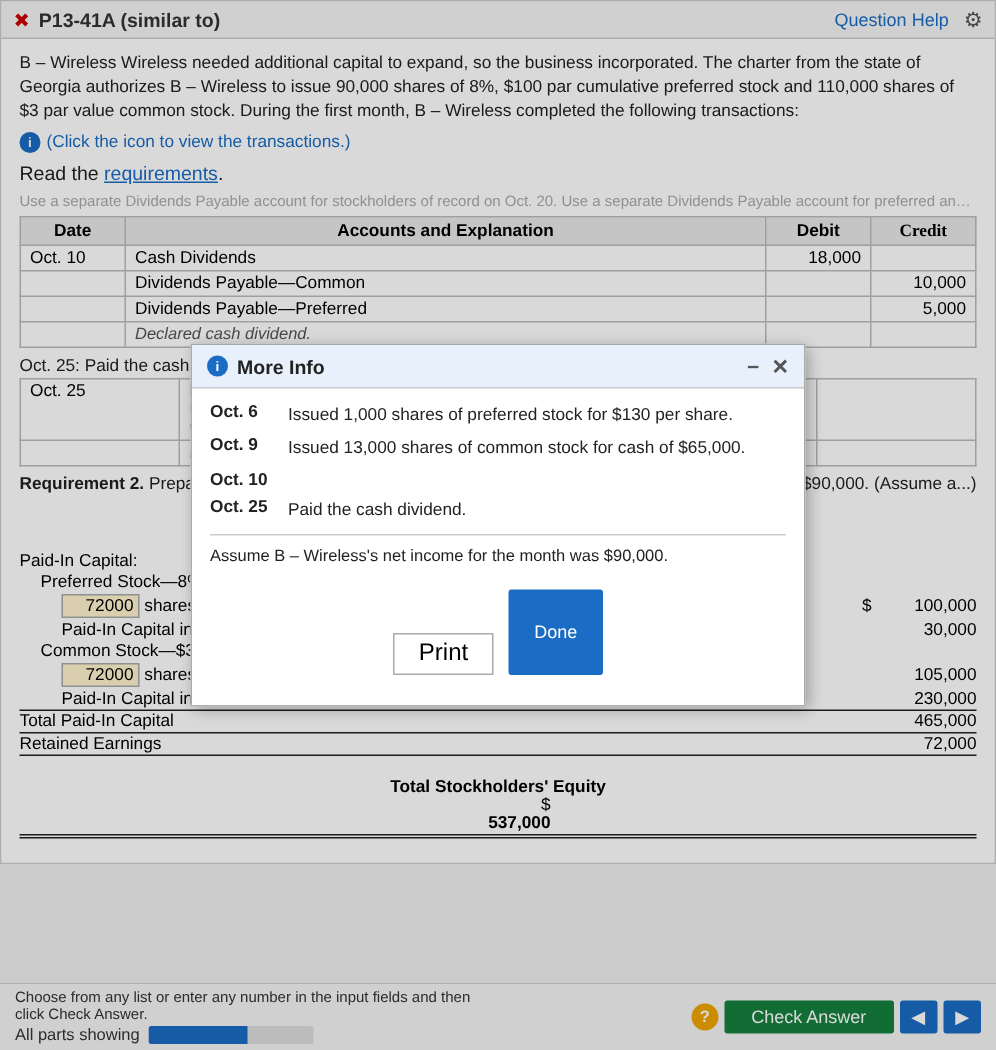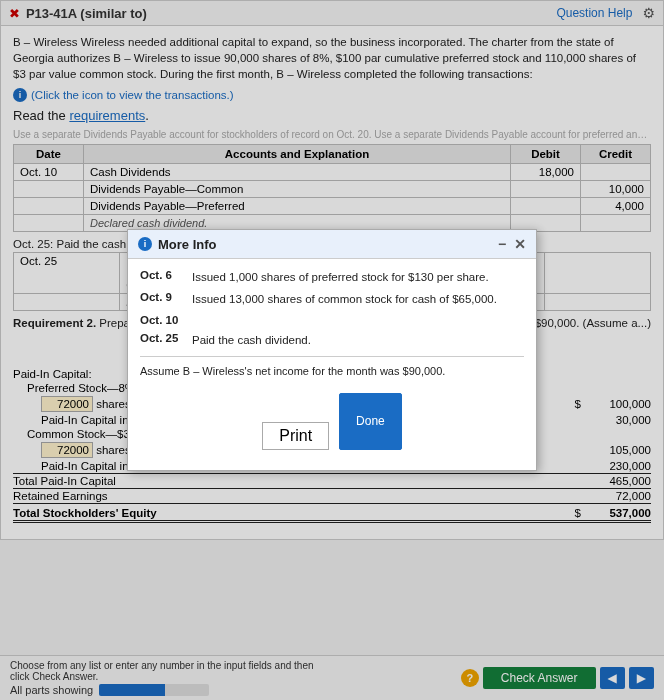--- a/index.html
+++ b/index.html
@@ -372,41 +372,41 @@
     <p class="read-req">Read the <a href="#">requirements</a>.</p>
 
     <p class="blurred-text" style="font-size:10px;color:#aaa;">Use a separate Dividends Payable account for stockholders of record on Oct. 20. Use a separate Dividends Payable account for preferred and common stock.</p>
 
     <table class="journal">
       <thead>
         <tr>
           <th style="width:70px;">Date</th>
           <th>Accounts and Explanation</th>
           <th style="width:70px;">Debit</th>
-          <th style="width:70px;">Credit</th>
+          <th style="width:70px;font-family:Liberation Serif, serif;">Credit</th>
         </tr>
       </thead>
       <tbody>
         <tr>
           <td>Oct. 10</td>
           <td>Cash Dividends</td>
           <td class="debit-col">18,000</td>
           <td class="credit-col"></td>
         </tr>
         <tr>
           <td></td>
           <td class="indented">Dividends Payable—Common</td>
           <td class="debit-col"></td>
           <td class="credit-col">10,000</td>
         </tr>
         <tr>
           <td></td>
           <td class="indented">Dividends Payable—Preferred</td>
           <td class="debit-col"></td>
-          <td class="credit-col">4,000</td>
+          <td class="credit-col">5,000</td>
         </tr>
         <tr>
           <td></td>
           <td><span class="italic-note">Declared cash dividend.</span></td>
           <td></td>
           <td></td>
         </tr>
       </tbody>
     </table>
 
@@ -473,21 +473,21 @@
         <span class="value">230,000</span>
       </div>
       <div class="equity-row underline-row">
         <span class="label">Total Paid-In Capital</span>
         <span class="value">465,000</span>
       </div>
       <div class="equity-row underline-row">
         <span class="label">Retained Earnings</span>
         <span class="value">72,000</span>
       </div>
-      <div class="equity-row double-underline-row" style="margin-top:2px;">
+      <div class="equity-row double-underline-row" style="margin-top:14px;flex-direction:column;">
         <span class="label bold" style="font-weight:bold;">Total Stockholders' Equity</span>
         <span class="value">$</span>
         <span class="value bold" style="font-weight:bold;">537,000</span>
       </div>
     </div>
   </div>
 </div>
 
 <div class="modal-overlay">
   <div class="modal">

